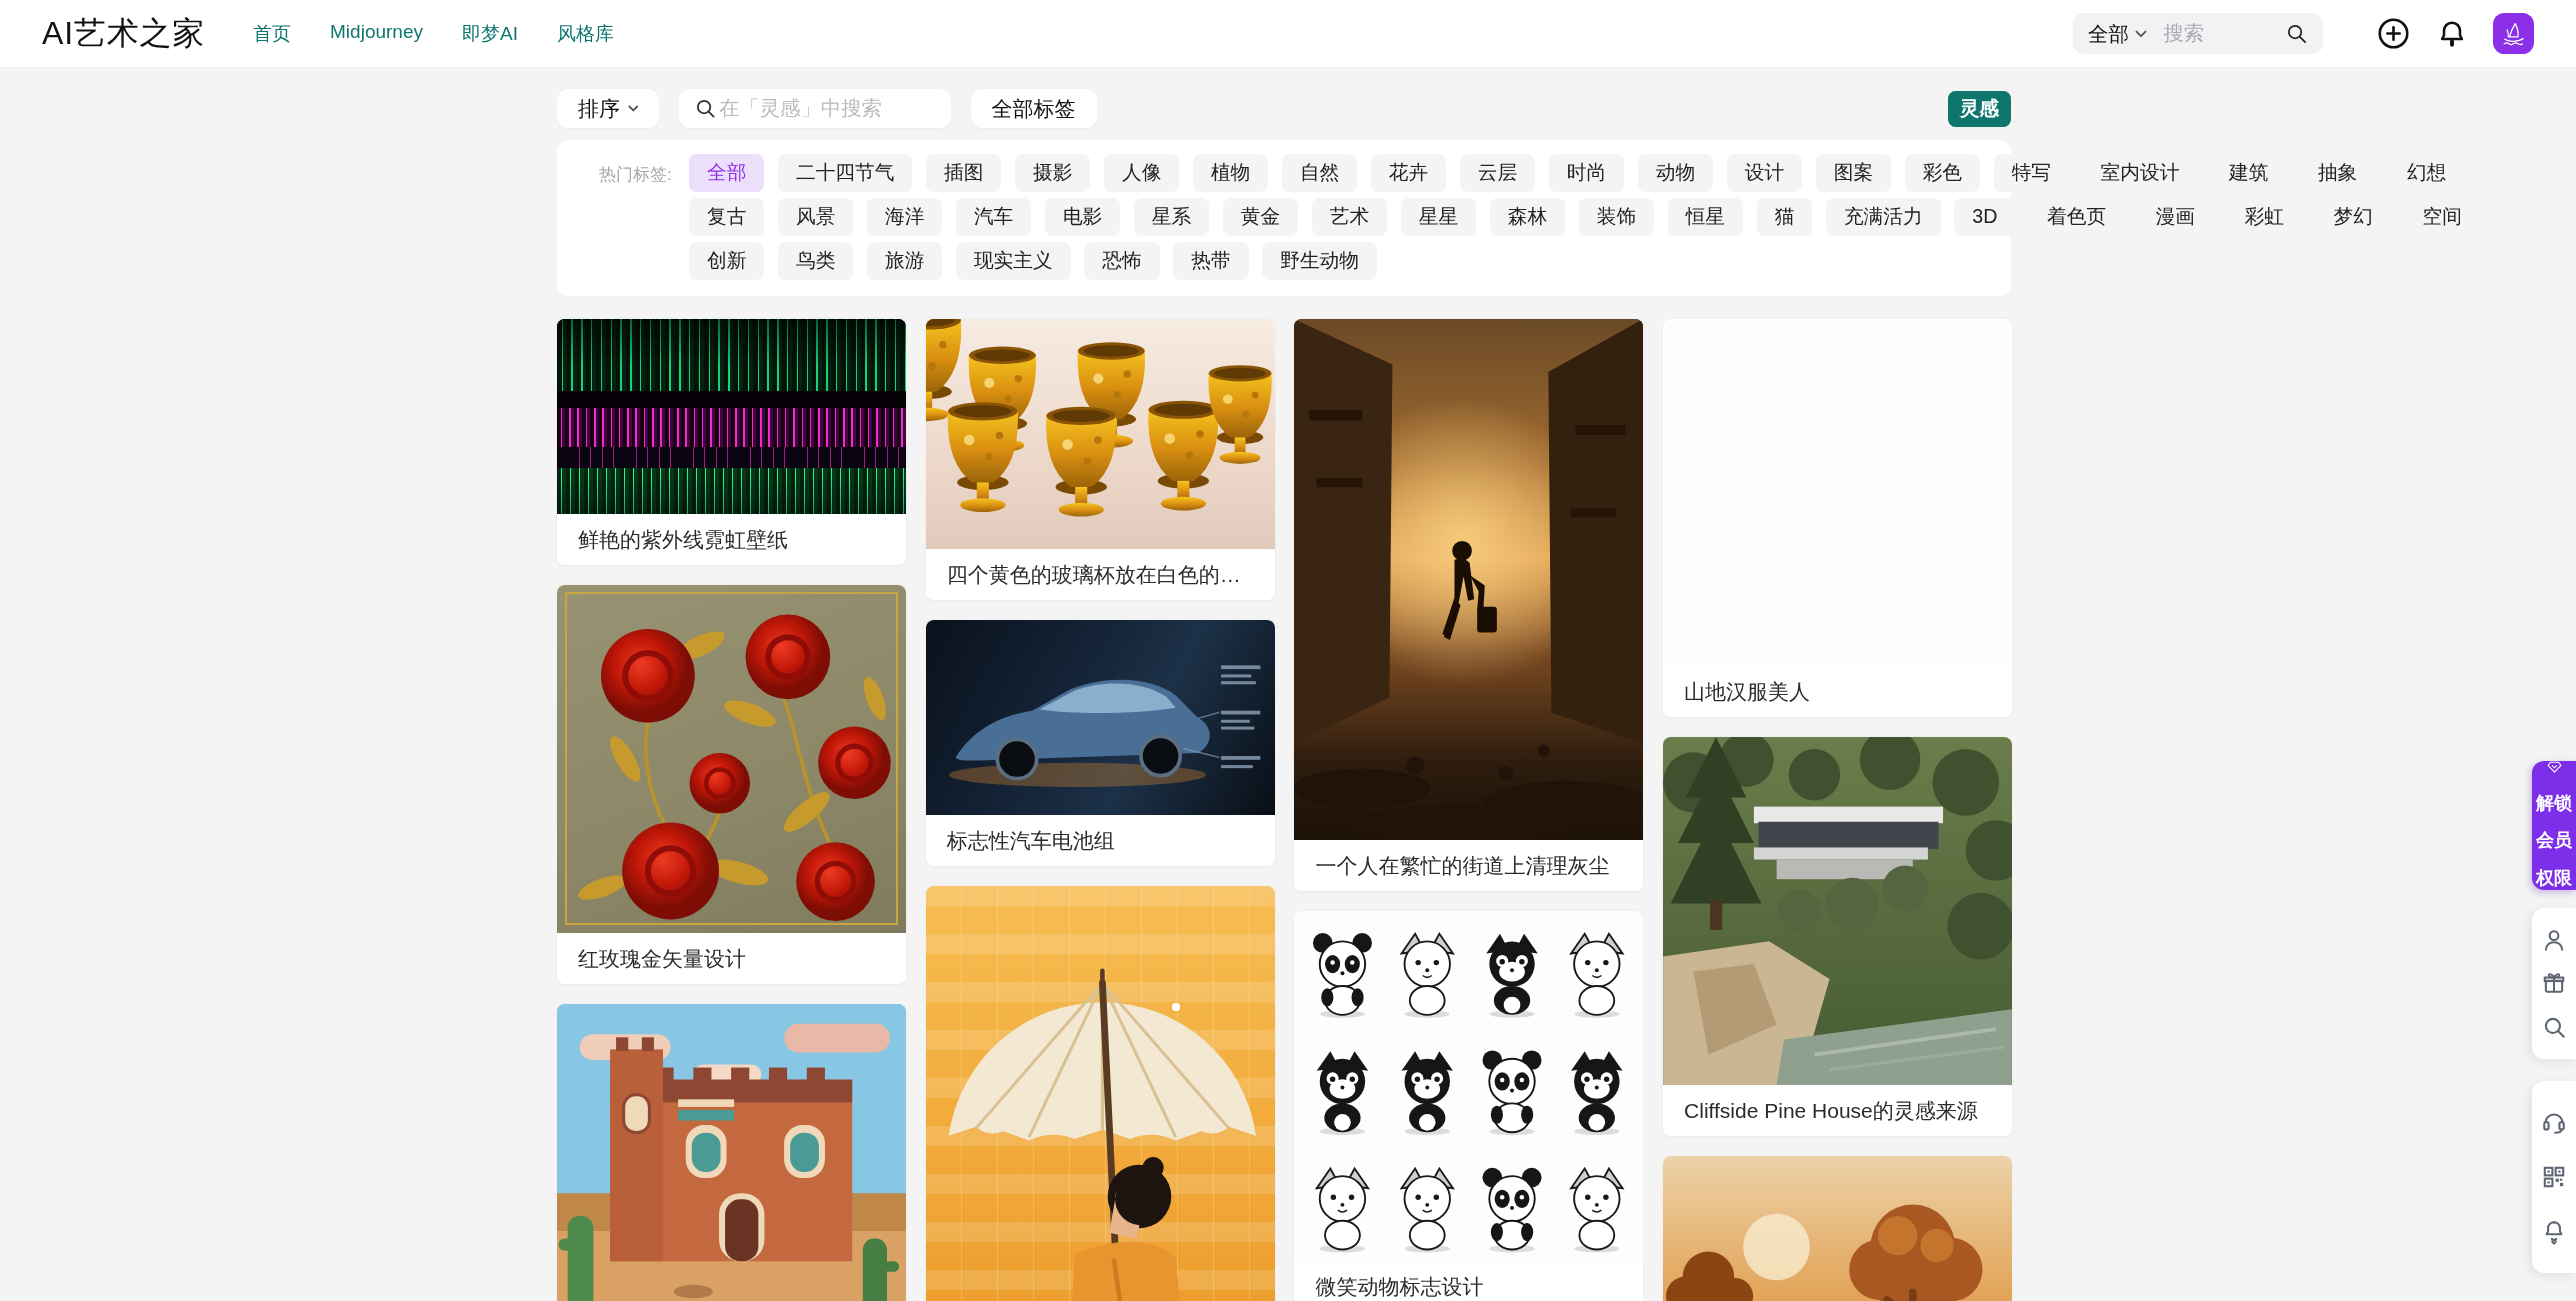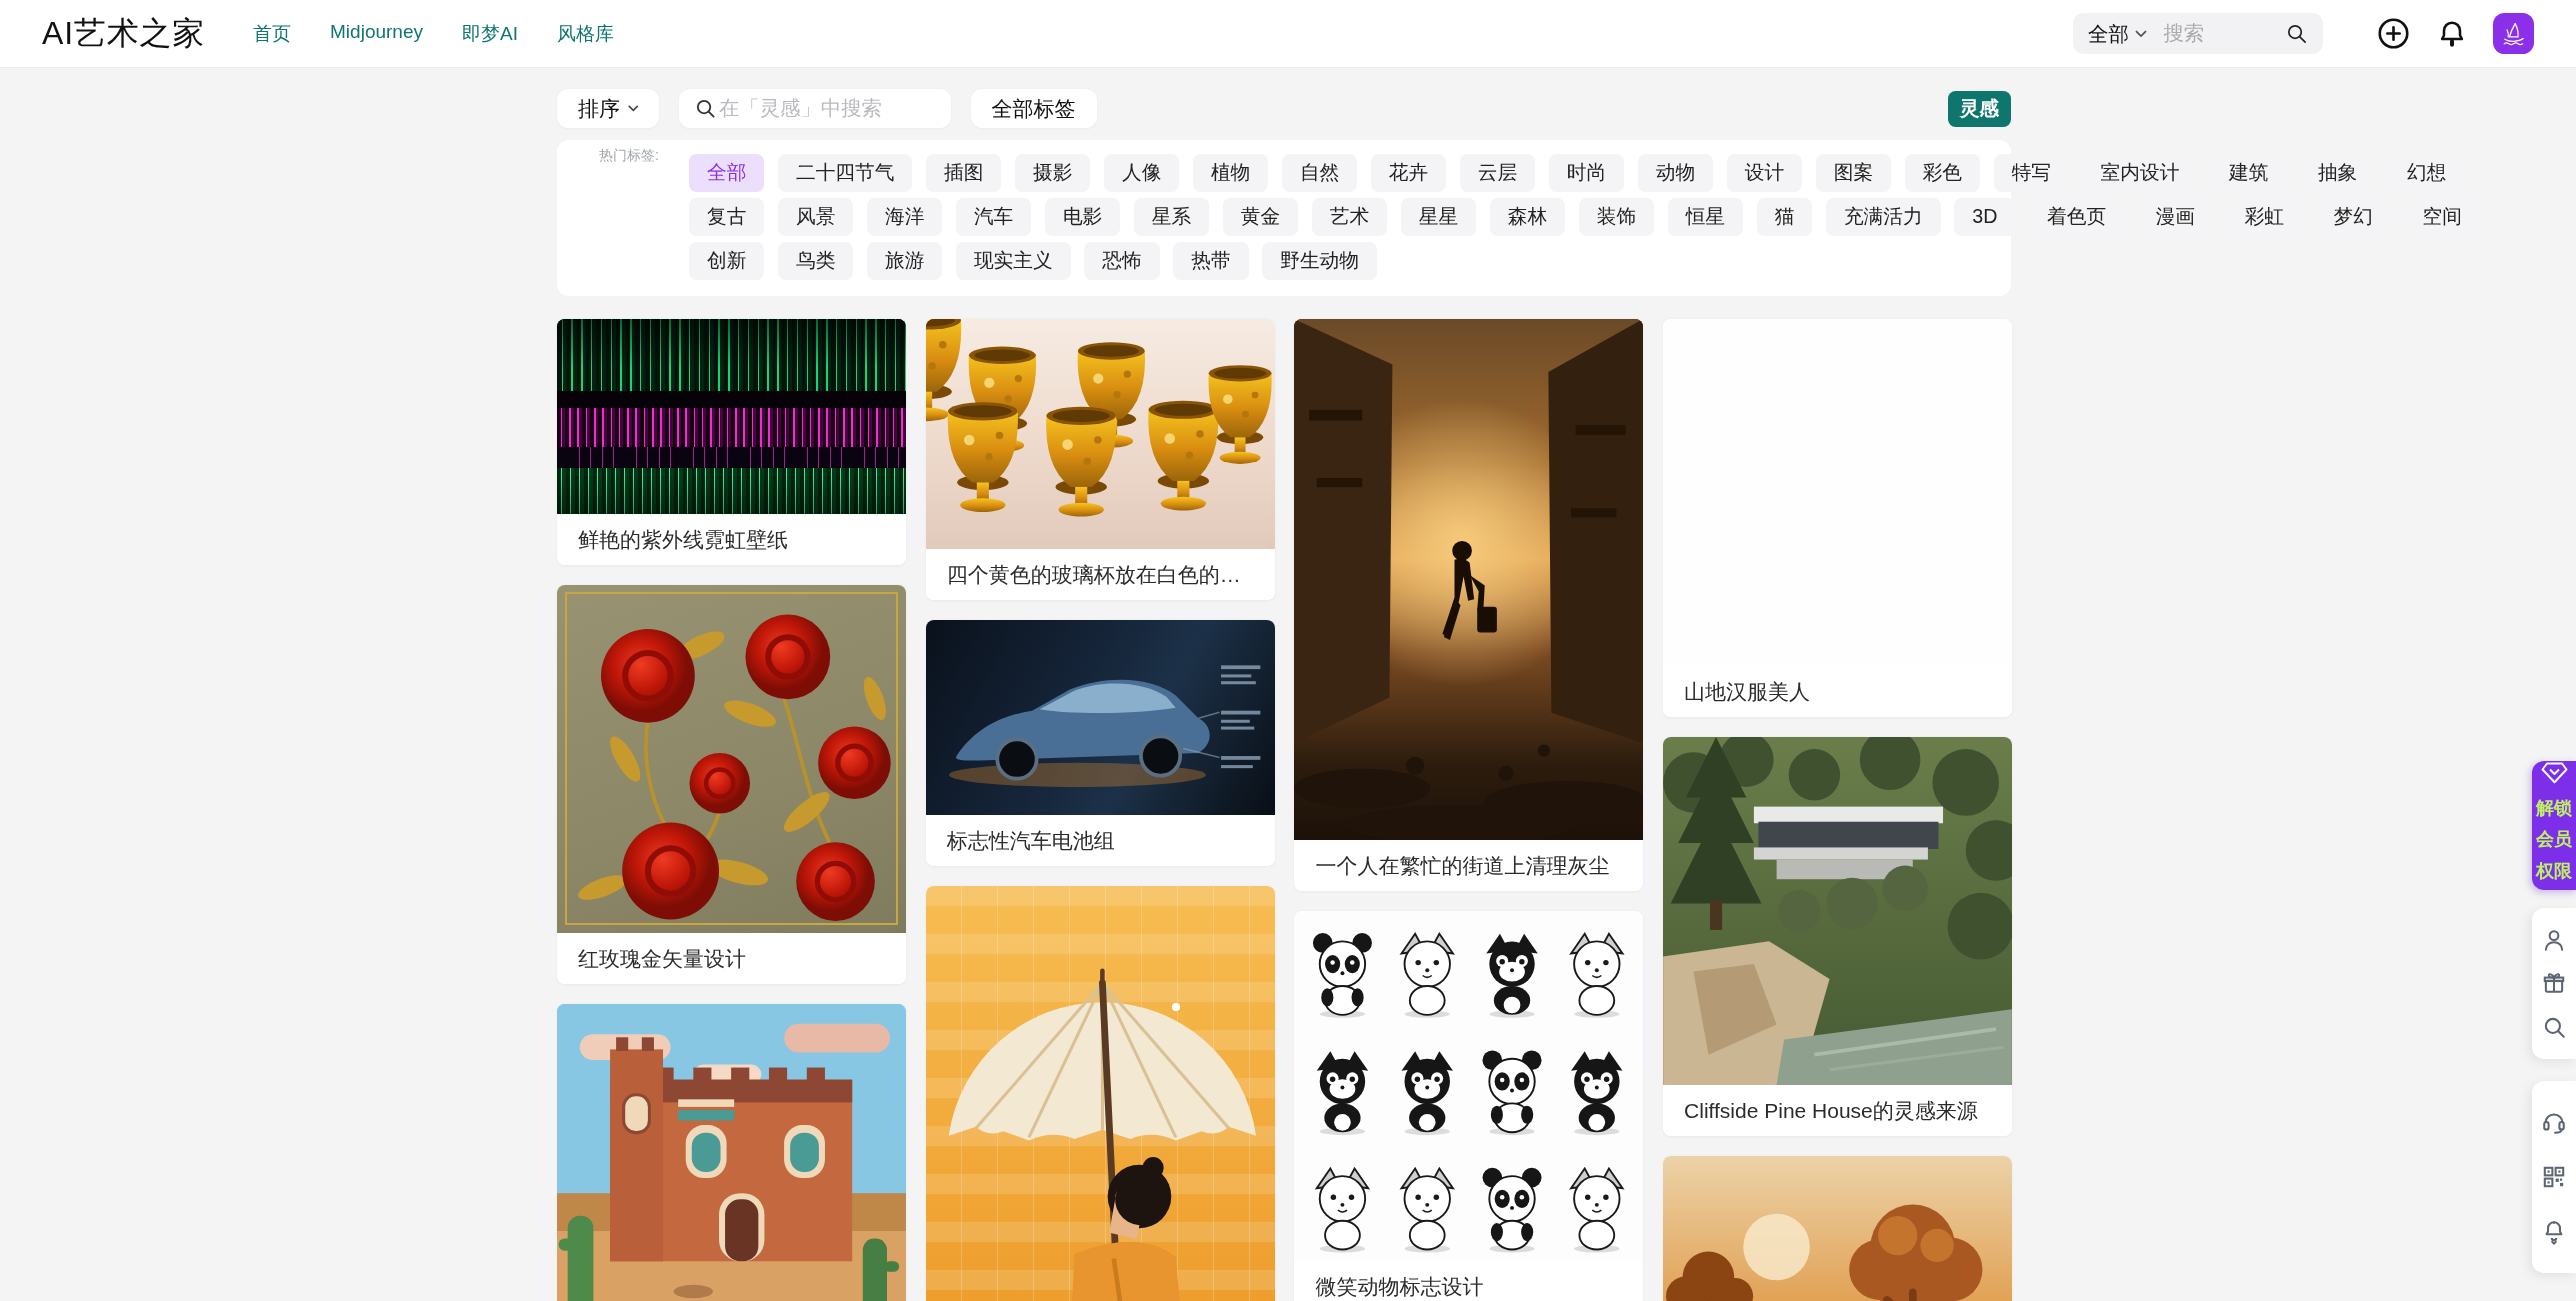--- a/index.html
+++ b/index.html
@@ -28,21 +28,21 @@
   .btn { background:#fff; border:none; height:39px; border-radius:11.4px; font-size:21px; color:#111; padding:0 21px;
          display:flex; align-items:center; gap:7.6px; cursor:pointer; box-shadow:0 0.8px 2.3px rgba(0,0,0,.04); }
   .fsearch { background:#fff; height:39px; border-radius:11.4px; width:272px; display:flex; align-items:center;
              padding:0 15px; gap:2px; box-shadow:0 0.8px 2.3px rgba(0,0,0,.04); }
   .fsearch input { border:none; outline:none; font-size:20.4px; flex:1; color:#333; background:transparent; min-width:0; }
   .fsearch input::placeholder { color:#b9b9c0; }
   .page-badge { margin-left:auto; background:#0f766e; color:#fff; font-size:19.7px; font-weight:700;
                 height:36px; padding:0 12px; border-radius:7.6px; display:flex; align-items:center; }
 
   .tags-panel { margin-top:12px; background:#fff; border-radius:12px; padding:13.6px 18px 10.6px 132px; position:relative; min-height:141px; }
-  .tags-label { position:absolute; left:42px; top:7px; font-size:14px; color:#a3a7ad; }
+  .tags-label { position:absolute; left:42px; top:23px; font-size:17px; color:#a3a7ad; }
   .tag-row { display:flex; gap:13.6px; margin-bottom:6px; flex-wrap:nowrap; }
   .tag { height:38px; padding:0 18px; background:#f4f4f6; border-radius:7.6px; font-size:19.7px; color:#222;
          display:flex; align-items:center; cursor:pointer; white-space:nowrap; }
   .tag-active { background:#ecdffb; color:var(--accent,#8b2fe8); }
 
   
   .grid { margin-top:23px; display:flex; gap:19.7px; align-items:flex-start; }
   .col { width:349px; display:flex; flex-direction:column; gap:19.7px; }
   .card { background:#fff; border-radius:8px; overflow:hidden; box-shadow:0 0.8px 3px rgba(0,0,0,.05); }
   .caption { height:51px; line-height:51px; padding:0 21px; font-size:21px; color:#2b2b2e; white-space:nowrap;
@@ -82,22 +82,22 @@
   .art-animals { height:350px; background:#fdfdfd; }
   
   .art-hanfu { height:347px; background:#fefefe; }
   
   .art-cliff { height:348px; background:linear-gradient(180deg,#6a7d4a,#465a33); }
   
   .art-autumn { height:303px; background:linear-gradient(180deg,#ecd2a8,#e09b4a 55%,#b66a22); }
 
   
   .rail-item { position:absolute; right:0; width:44px; z-index:6; }
-  .member-badge { top:761px; height:129px; background:#7c2ee8; border-radius:12px 0 0 12px; color:#bef264;
-                  display:flex; flex-direction:column; align-items:center; justify-content:flex-start; gap:8px;
+  .member-badge { top:761px; height:129px; background:#7c2ee8; border-radius:12px 0 0 12px; color:#ffffff;
+                  display:flex; flex-direction:column; align-items:center; justify-content:flex-end; gap:14px;
                   box-shadow:-1.5px 2.3px 7.6px rgba(80,20,160,.25); cursor:pointer; }
   .member-badge svg { margin-bottom:4.5px; }
   .member-line { font-size:18px; line-height:23.5px; font-weight:700; }
   .rail-panel { background:#fff; border-radius:12px 0 0 12px; box-shadow:-2.3px 3px 10.6px rgba(0,0,0,.08);
                 display:flex; flex-direction:column; align-items:center; }
   .rp1 { top:908px; height:151px; justify-content:space-around; padding:10.6px 0; }
   .rp2 { top:1081px; height:192px; justify-content:space-around; padding:13.6px 0; }
   .rail-btn { width:30px; height:30px; display:flex; align-items:center; justify-content:center; cursor:pointer; }
 
   svg { display:block; }

